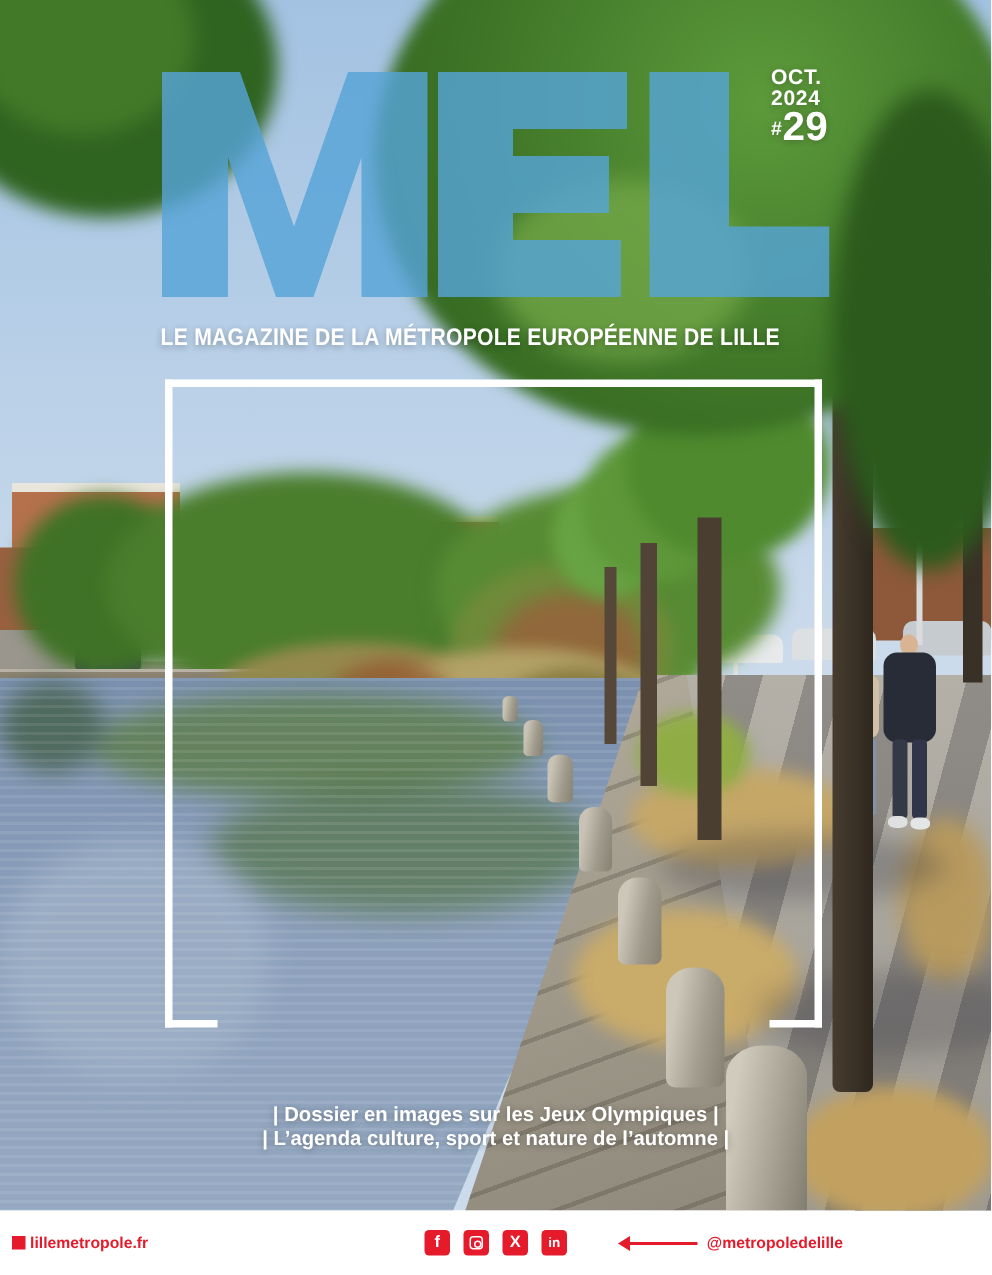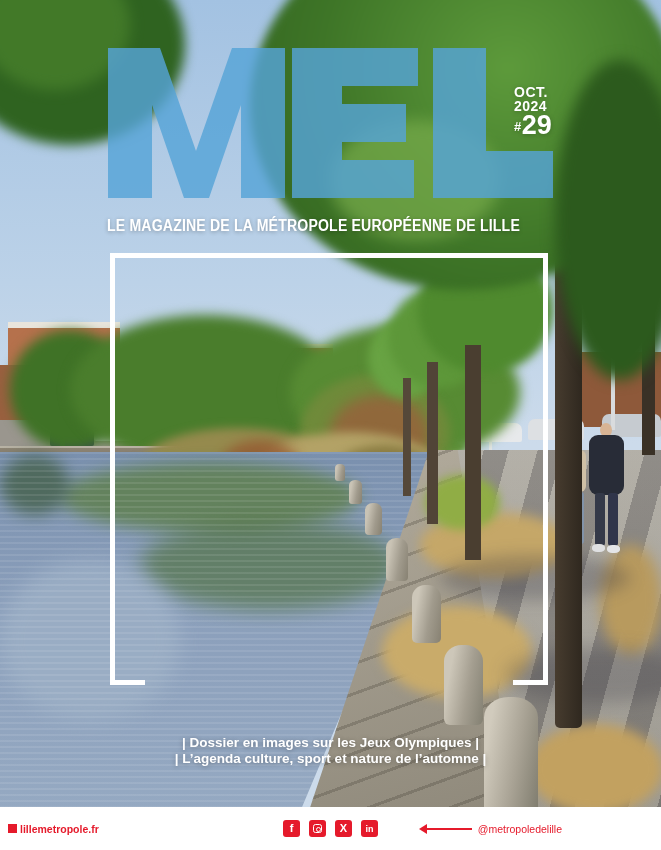--- a/index.html
+++ b/index.html
@@ -4,21 +4,21 @@
 <style>
   * { margin:0; padding:0; box-sizing:border-box; }
   body { font-family:"Liberation Sans", sans-serif; background:#ffffff; }
   .page { position:relative; width:661px; height:850px; background:#fff; overflow:hidden; }
   .photo { position:absolute; left:0; top:0; width:661px; height:807px; overflow:hidden; background:linear-gradient(180deg,#a3c2e2 0%,#bcd2e8 35%,#ccdbeb 55%); }
   .b { position:absolute; }
   .blob { position:absolute; border-radius:50%; }
 
   
   .logo { position:absolute; left:108px; top:48px; width:445px; height:150px; z-index:25; }
-  .issue { position:absolute; left:514px; top:44px; z-index:26; color:#fff; font-weight:bold; line-height:14px; font-size:14px; letter-spacing:.5px; text-shadow:0 1px 5px rgba(0,0,0,.25);margin-top:41px; }
+  .issue { position:absolute; left:514px; top:44px; z-index:26; color:#fff; font-weight:bold; line-height:14px; font-size:14px; letter-spacing:.5px; text-shadow:0 1px 5px rgba(0,0,0,.25); }
   .issue .num { font-size:27px; line-height:24px; letter-spacing:0; }
   .issue .hash { font-size:13px; vertical-align:3px; }
   .tagline { position:absolute; left:107px; top:217px; z-index:26; color:#fff; font-weight:bold; font-size:16px; letter-spacing:.2px; white-space:nowrap; transform:scaleX(.88); transform-origin:left center; text-shadow:0 1px 5px rgba(0,0,0,.3); }
 
   
   .frame { position:absolute; background:#fff; z-index:30; }
   .f-top { left:110px; top:253px; width:438px; height:5px; }
   .f-left { left:110px; top:253px; width:5px; height:432px; }
   .f-right { left:543px; top:253px; width:5px; height:432px; }
   .f-bl { left:110px; top:680px; width:35px; height:5px; }
@@ -31,21 +31,21 @@
 
   
   .footer { position:absolute; left:0; top:807px; width:570px; height:43px; background:#fff; display:flex; align-items:center; padding:0 8px; z-index:50; }
   .site { display:flex; align-items:center; gap:3px; color:#e51a2b; font-weight:bold; font-size:10.5px; text-decoration:none; }
   .site-sq { width:9px; height:9px; background:#e51a2b; display:inline-block; }
   .socials { position:absolute; left:0; width:661px; display:flex; justify-content:center; gap:9px; }
   .tile { width:17px; height:17px; background:#e51a2b; border-radius:3px; color:#fff; font-weight:bold; font-size:11px; line-height:17px; text-align:center; display:inline-block; position:relative; text-decoration:none; }
   .tile .in { font-size:9px; }
   .ig-cam { position:absolute; left:4px; top:4px; width:9px; height:9px; border:1.5px solid #fff; border-radius:2.5px; }
   .ig-cam::after { content:""; position:absolute; left:1.5px; top:1.5px; width:3px; height:3px; border:1px solid #fff; border-radius:50%; }
-  .handle { margin-left:auto; display:flex; align-items:center; gap:6px; color:#e51a2b; font-weight:normal; font-size:10.5px; z-index:2; text-decoration:none; }
+  .handle { margin-left:auto; display:flex; align-items:center; gap:6px; color:#e51a2b; font-weight:bold; font-size:10.5px; z-index:2; text-decoration:none; }
   .arr { position:relative; width:46px; height:2px; background:#e51a2b; }
   .arr::before { content:""; position:absolute; left:-7px; top:-4px; border-top:5px solid transparent; border-bottom:5px solid transparent; border-right:8px solid #e51a2b; }
 </style>
 </head>
 <body>
 
 <div class="page">
 
   <div class="photo">
 

